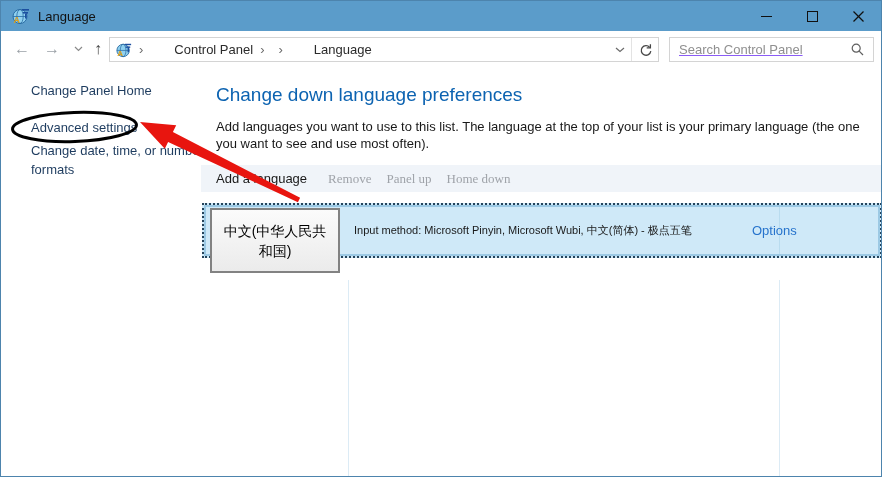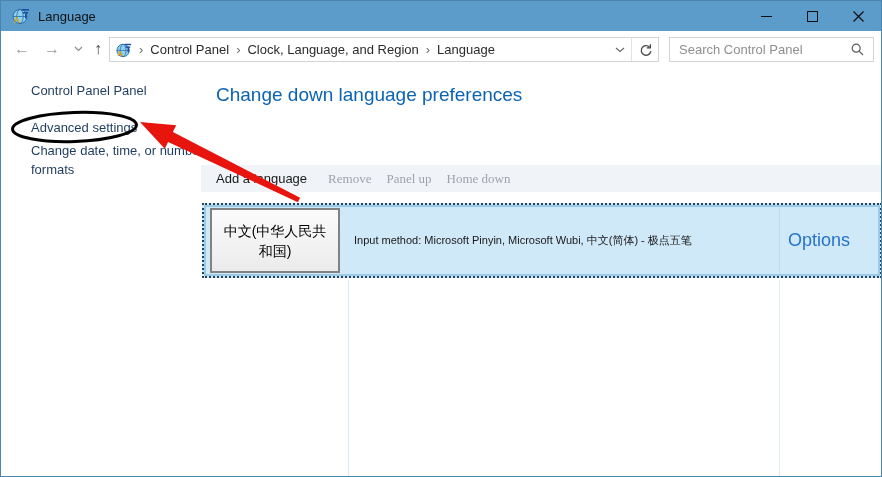--- a/index.html
+++ b/index.html
@@ -20,54 +20,54 @@
   .navbar{position:absolute;left:0;top:30px;right:0;height:36px;background:#fff;}
   .nav-ico{position:absolute;top:0;height:36px;display:flex;align-items:center;justify-content:center;font-size:16px;line-height:1;}
   .back{left:8px;width:26px;color:#9aa0a6;}
   .fwd{left:38px;width:26px;color:#9aa0a6;}
   .recent{left:68px;width:18px;}
   .upbtn{left:86px;width:22px;color:#474747;}
   .addressbar{position:absolute;left:108px;top:6px;width:550px;height:25px;border:1px solid #d4d4d4;background:#fff;
     display:flex;align-items:center;box-sizing:border-box;font-size:13px;color:#2b2b2b;}
   .addr-icon{margin-left:6px;width:16px;height:16px;flex:0 0 auto;}
   .crumb-sep{color:#6b6b6b;margin:0 7px;font-size:13px;}
-  .crumb{color:#2b2b2b;white-space:nowrap;}
+  .crumb{color:#2b2b2b;white-space:nowrap;margin-left:24px;}
   .addr-spacer{flex:1;}
   .addr-chevron{width:22px;display:flex;justify-content:center;}
   .addr-div{width:1px;height:23px;background:#e3e3e3;}
   .refresh{width:26px;display:flex;justify-content:center;align-items:center;}
   .searchbox{position:absolute;left:668px;top:6px;width:205px;height:25px;border:1px solid #d4d4d4;background:#fff;
     display:flex;align-items:center;box-sizing:border-box;}
   .searchbox input{flex:1;border:none;outline:none;font:13px "Liberation Sans","DejaVu Sans",sans-serif;
-    color:#0c4a6e;padding:0 0 0 9px;background:transparent;min-width:0;}
+    color:#8b5cf6;padding:0 0 0 9px;background:transparent;min-width:0;text-decoration:underline;}
   .searchbox input::placeholder{color:#8f8f8f;opacity:1;}
   .search-ico{margin-right:9px;flex:0 0 auto;}
   
   .side-link{position:absolute;font-size:13px;color:#1e3c5f;cursor:pointer;}
   .side-home{left:30px;top:82px;}
   .side-advanced{left:30px;top:119px;}
   .side-formats{left:30px;top:140px;width:182px;line-height:19px;}
   
   .page-heading{position:absolute;left:215px;top:83px;font-size:19px;color:#0c63b1;}
   .page-desc{position:absolute;left:215px;top:117px;width:660px;font-size:13px;line-height:17px;color:#191919;}
   .toolbar{position:absolute;left:200px;top:164px;width:682px;height:27px;background:#f0f4f9;
     display:flex;align-items:center;font-size:13px;padding-left:15px;box-sizing:border-box;}
   .tb-add{color:#191919;margin-right:21px;cursor:pointer;}
   .tb-disabled{color:#9fa3a9;margin-right:15px;font-family:Liberation Serif, serif;}
-  .lang-row{position:absolute;left:201px;top:202px;width:680px;height:75px;box-sizing:border-box;
+  .lang-row{position:absolute;left:201px;top:202px;width:680px;height:55px;box-sizing:border-box;
     background:#cfe9f8;border:2px dotted #24435a;box-shadow:inset 0 0 0 2px #9cc9e4;}
   .lang-tile{position:absolute;left:6px;top:3px;width:130px;height:65px;box-sizing:border-box;
     background:linear-gradient(#fbfbfb,#ebebeb);border:2px solid #828282;
     display:flex;align-items:center;justify-content:center;text-align:center;
     font-size:14px;line-height:20px;color:#000;white-space:pre-line;}
   .lang-details{position:absolute;left:150px;top:0;bottom:0;display:flex;align-items:center;
     font-size:11px;color:#191919;white-space:nowrap;}
   .lang-divider{position:absolute;left:575px;top:2px;bottom:2px;width:1px;background:#b9dcef;}
-  .lang-options{position:absolute;left:584px;top:0;bottom:0;width:90px;display:flex;align-items:center;
-    font-size:18px;color:#2673cc;cursor:pointer;}
+  .lang-options{position:absolute;left:548px;top:0;bottom:0;width:90px;display:flex;align-items:center;
+    font-size:13px;color:#2673cc;cursor:pointer;}
   .col-guide{position:absolute;top:279px;width:1px;height:198px;background:#dcebf5;}
   .guide-1{left:347px;}
   .guide-2{left:778px;}
   
   .annotation-layer{position:absolute;left:0;top:0;width:882px;height:477px;pointer-events:none;z-index:50;}
 </style>
 </head>
 <body>
 
 <div id="window">
@@ -121,21 +121,20 @@
         <ellipse cx="8" cy="9.5" rx="3.2" ry="7" fill="none" stroke="#2a6ca3" stroke-width="0.8"></ellipse>
         <line x1="1" y1="9.5" x2="15" y2="9.5" stroke="#2a6ca3" stroke-width="0.8"></line>
         <text x="1.5" y="16" font-family="Liberation Sans,sans-serif" font-size="9" font-weight="bold" fill="#e0a21b">A</text>
         <rect x="10" y="2" width="7" height="1.6" fill="#1c4fa0"></rect>
         <rect x="11" y="5" width="5" height="1.6" fill="#1c4fa0"></rect>
         <rect x="13" y="6.5" width="1.6" height="5" fill="#1c4fa0"></rect>
       </svg>
       <span class="crumb-sep">›</span>
       <span class="crumb">Control Panel</span>
       <span class="crumb-sep">›</span>
-      <span class="crumb">Clock, Language, and Region</span>
       <span class="crumb-sep">›</span>
       <span class="crumb">Language</span>
       <span class="addr-spacer"></span>
       <div class="addr-chevron">
         <svg width="10" height="6">
           <polyline points="1,1 5,4.5 9,1" fill="none" stroke="#6b6b6b" stroke-width="1.2"></polyline>
         </svg>
       </div>
       <div class="addr-div"></div>
       <div class="refresh">
@@ -148,25 +147,26 @@
 
     <div class="searchbox">
       <input type="text" placeholder="Search Control Panel" style="">
       <svg class="search-ico" width="13" height="13">
         <circle cx="5.2" cy="5.2" r="4" fill="none" stroke="#5f5f5f" stroke-width="1.2"></circle>
         <line x1="8.2" y1="8.2" x2="12" y2="12" stroke="#5f5f5f" stroke-width="1.2"></line>
       </svg>
     </div>
   </div>
 
-  <div class="side-link side-home">Control Panel Panel</div>
+  <div class="side-link side-home">Change Panel Home</div>
   <div class="side-link side-advanced">Advanced settings</div>
   <div class="side-link side-formats">Change date, time, or number formats</div>
 
   <div class="page-heading">Change down language preferences</div>
+  <div class="page-desc">Add languages you want to use to this list. The language at the top of your list is your primary language (the one you want to see and use most often).</div>
 
   <div class="toolbar">
     <span class="tb-add">Add a language</span>
     <span class="tb-disabled">Remove</span>
     <span class="tb-disabled">Panel up</span>
     <span class="tb-disabled">Home down</span>
   </div>
 
   <div class="lang-row">
     <div class="lang-tile">中文(中华人民共

